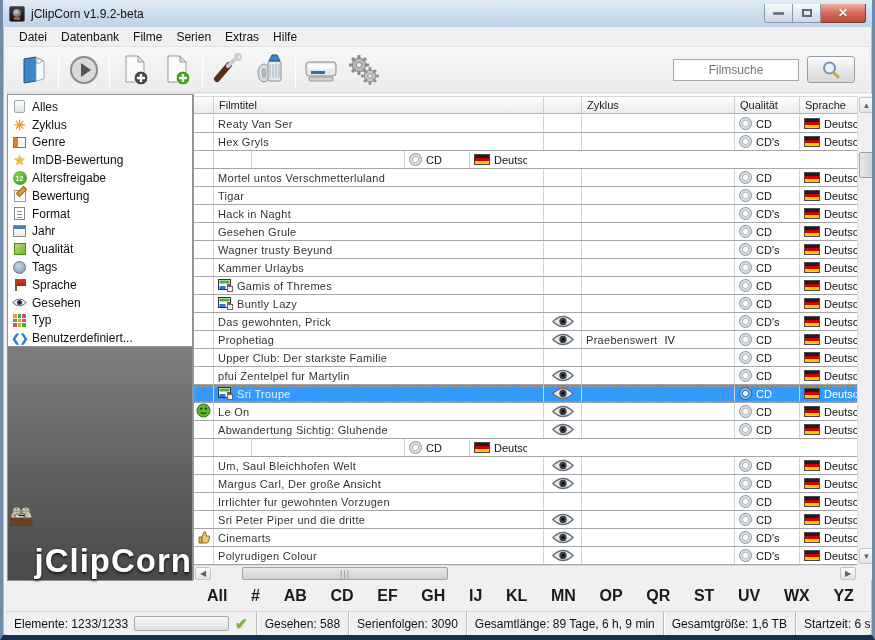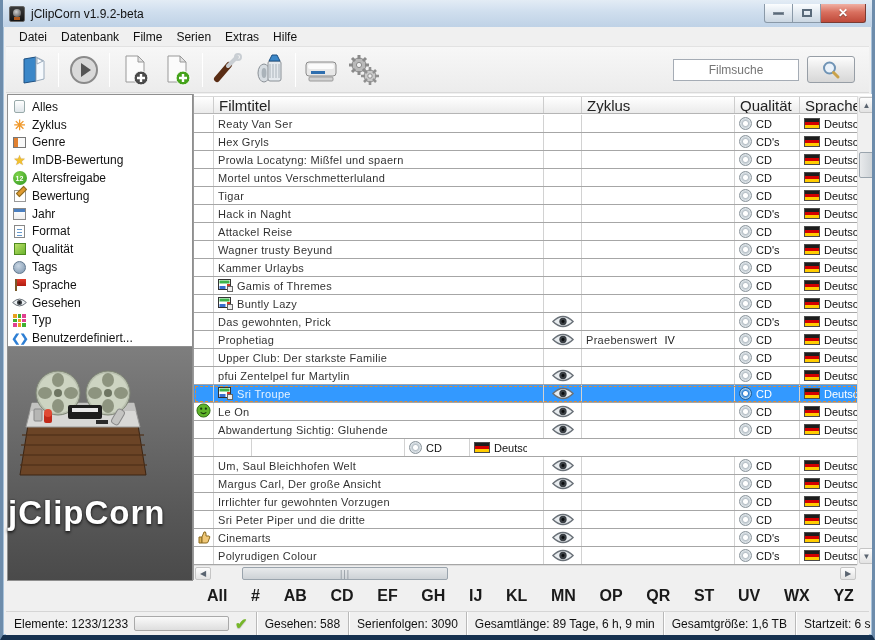--- a/index.html
+++ b/index.html
@@ -41,28 +41,28 @@
   .searchbtn{width:48px;height:27px;border:1px solid #979ea6;border-radius:3px;
     background:linear-gradient(#fdfdfd,#e8e8e8 50%,#d7d7d7);display:flex;align-items:center;justify-content:center;}
   
   .sidebar{position:absolute;left:4px;top:94px;width:186px;bottom:38px;background:#f0f0f0;}
   .sidelist{position:absolute;left:0;top:0;right:0;height:253px;background:#fff;border:1px solid #8f8f8f;
     padding:3px 2px;overflow:hidden;}
   .sideitem{display:flex;align-items:center;height:17.8px;gap:5px;padding-left:2px;font-size:12px;color:#111;white-space:nowrap;}
   .sicon{width:15px;height:15px;flex:none;display:flex;align-items:center;justify-content:center;
     font-size:12px;line-height:1;position:relative;}
   .logo{position:absolute;left:0;top:253px;right:0;height:234px;border:1px solid #8f8f8f;border-top:none;
-    background:linear-gradient(#7e7e7e,#585858 70%,#4a4a4a);display:flex;flex-direction:column;align-items:flex-start;}
+    background:linear-gradient(#7e7e7e,#585858 70%,#4a4a4a);display:flex;flex-direction:row;align-items:flex-end;}
   .logotext{color:#fff;font-size:33px;font-weight:bold;letter-spacing:1px;margin-top:4px;
     text-shadow:0 2px 3px #0009, 0 0 2px #0008;}
   
   .tablewrap{position:absolute;left:190px;top:94px;width:681px;height:486px;background:#fff;border-left:1px solid #9a9a9a;}
   .thead{position:absolute;left:0;top:2px;right:17px;height:18px;display:flex;
     background:linear-gradient(#ffffff,#ebebeb);border-bottom:1px solid #b5b5b5;border-top:1px solid #d8d8d8;}
-  .thcell{font-size:15px;color:#222;display:flex;align-items:center;padding-left:5px;border-right:1px solid #cdcdcd;
+  .thcell{font-size:11px;color:#222;display:flex;align-items:center;padding-left:5px;border-right:1px solid #cdcdcd;
     overflow:hidden;white-space:nowrap;flex:none;}
   .tbody{position:absolute;left:0;top:21px;right:17px;bottom:15px;overflow:hidden;}
   .trow{display:flex;height:18px;border-bottom:1px solid #a6a6a6;background:#fff;position:relative;}
   .tcell{flex:none;display:flex;align-items:center;padding-left:4px;border-right:1px solid #d2d2d2;
     overflow:hidden;white-space:nowrap;font-size:11px;color:#111;gap:4px;}
   .trow.sel{background:#3399ff;color:#fff;outline:1.5px dashed #d98a3a;outline-offset:-2px;}
   .trow.sel .tcell{color:#fff;}
   .scramble{filter:blur(0.7px);opacity:.88;letter-spacing:.3px;}
   .cw-mark{width:20px;justify-content:center;padding-left:0;}
   .cw-title{width:330px;}
@@ -273,29 +273,29 @@
           <span>Altersfreigabe</span>
         </div>
         <div class="sideitem">
           <span class="sicon">
             <i class="ic-pen"></i>
           </span>
           <span>Bewertung</span>
         </div>
         <div class="sideitem">
           <span class="sicon">
+            <i class="ic-doc"></i>
+          </span>
+          <span>Format</span>
+        </div>
+        <div class="sideitem">
+          <span class="sicon">
             <i class="ic-cal"></i>
           </span>
           <span>Jahr</span>
-        </div>
-        <div class="sideitem">
-          <span class="sicon">
-            <i class="ic-doc"></i>
-          </span>
-          <span>Format</span>
         </div>
         <div class="sideitem">
           <span class="sicon">
             <i class="ic-cube"></i>
           </span>
           <span>Qualität</span>
         </div>
         <div class="sideitem">
           <span class="sicon">
             <i class="ic-tags"></i>
@@ -425,23 +425,20 @@
             <span class="flag">
               <i class="b1"></i>
               <i class="b2"></i>
               <i class="b3"></i>
             </span>
             <span>Deutsch</span>
           </span>
         </div>
         <div class="trow">
           <span class="tcell cw-mark"></span>
-          <span class="tcell cw-title">
-            <span class="scramble">Prowla Locatyng: Mißfel und spaern</span>
-          </span>
           <span class="tcell cw-seen"></span>
           <span class="tcell cw-zyk"></span>
           <span class="tcell cw-qual">
             <i class="cdicon"></i>
             <span>CD</span>
           </span>
           <span class="tcell cw-lang">
             <span class="flag">
               <i class="b1"></i>
               <i class="b2"></i>
@@ -506,21 +503,21 @@
               <i class="b1"></i>
               <i class="b2"></i>
               <i class="b3"></i>
             </span>
             <span>Deutsch</span>
           </span>
         </div>
         <div class="trow">
           <span class="tcell cw-mark"></span>
           <span class="tcell cw-title">
-            <span class="scramble">Attackel Reise</span>
+            <span class="scramble">Gesehen Grule</span>
           </span>
           <span class="tcell cw-seen"></span>
           <span class="tcell cw-zyk"></span>
           <span class="tcell cw-qual">
             <i class="cdicon"></i>
             <span>CD</span>
           </span>
           <span class="tcell cw-lang">
             <span class="flag">
               <i class="b1"></i>

